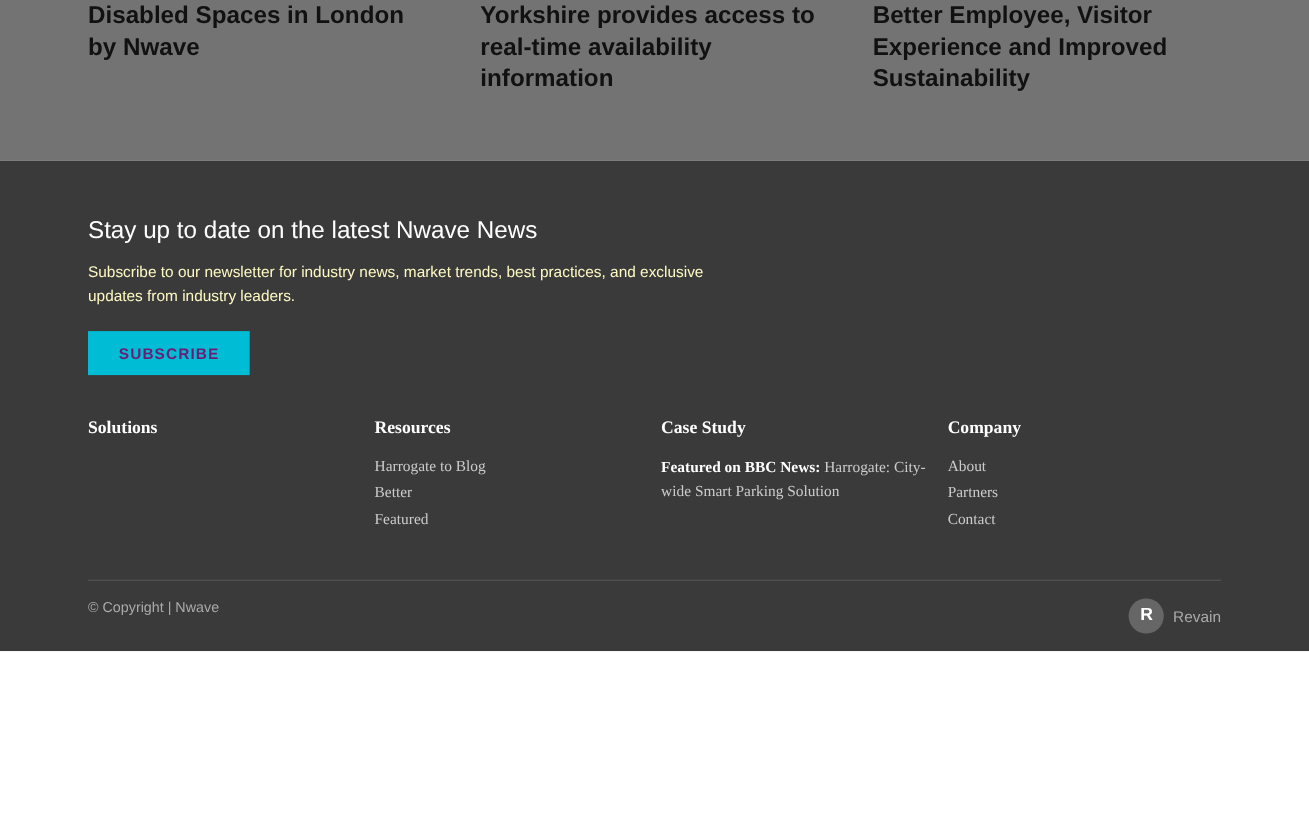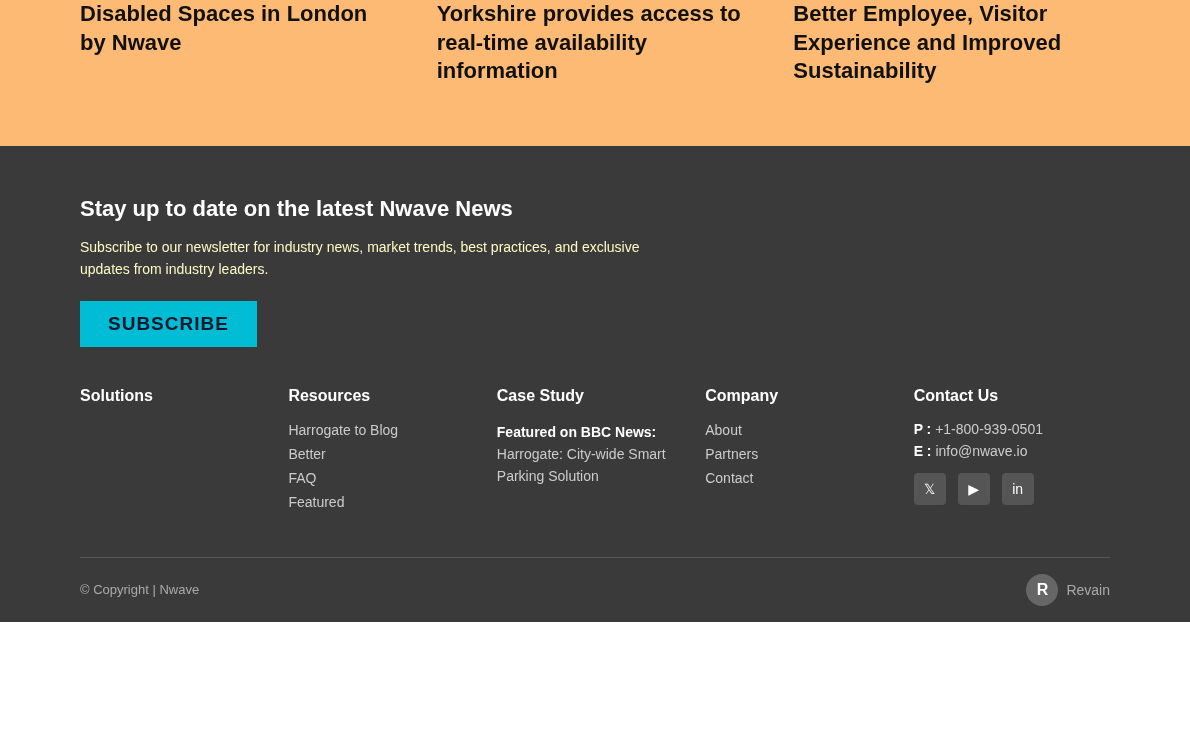--- a/index.html
+++ b/index.html
@@ -1,19 +1,19 @@
 <!DOCTYPE html>
 <html><head>
   <meta charset="utf-8">
   <style>
     * { margin: 0; padding: 0; box-sizing: border-box; }
     body { font-family: Arial, sans-serif; background: #fff; }
 
     .top-section {
-      background: #fdba74;
+      background: #737373;
       padding: 0 80px 60px 80px;
       display: flex;
       gap: 40px;
     }
 
     .article-card {
       flex: 1;
     }
 
     .article-card h2 {
@@ -28,48 +28,49 @@
       padding: 50px 80px 0 80px;
     }
 
     .newsletter-section {
       margin-bottom: 40px;
     }
 
     .newsletter-section h2 {
       color: #fff;
       font-size: 22px;
-      font-weight: 700;
+      font-weight: 400;
       margin-bottom: 14px;
     }
 
     .newsletter-section p {
       color: #fef9c3;
       font-size: 14px;
       line-height: 1.6;
       max-width: 600px;
       margin-bottom: 20px;
     }
 
     .subscribe-btn {
       background: #00bcd4;
-      color: #0f172a;
+      color: #701a75;
       border: none;
       padding: 12px 28px;
-      font-size: 19px;
+      font-size: 14px;
       font-weight: 700;
       letter-spacing: 1px;
       cursor: pointer;
       text-transform: uppercase;
     }
 
     .footer-columns {
       display: flex;
       gap: 12px;
       padding-bottom: 40px;
+      font-family: Liberation Serif, serif;
     }
 
     .footer-col {
       flex: 1;
     }
 
     .footer-col h3 {
       color: #fff;
       font-size: 16px;
       font-weight: 700;
@@ -129,21 +130,21 @@
       color: #fff;
       font-size: 14px;
       text-decoration: none;
     }
 
     .footer-bottom {
       border-top: 1px solid #555;
       padding: 16px 0;
       display: flex;
       justify-content: space-between;
-      align-items: center;
+      align-items: flex-start;
     }
 
     .copyright {
       color: #aaa;
       font-size: 13px;
     }
 
     .revain-badge {
       display: flex;
       align-items: center;
@@ -191,21 +192,20 @@
 
     <div class="footer-col">
       <h3>Solutions</h3>
     </div>
 
     <div class="footer-col">
       <h3>Resources</h3>
       <ul>
         <li><a href="#">Harrogate to Blog</a></li>
         <li><a href="#">Better</a></li>
-        <li><a href="#">FAQ</a></li>
         <li><a href="#">Featured</a></li>
       </ul>
     </div>
 
     <div class="footer-col">
       <h3>Case Study</h3>
       <p class="case-study-text">
         <strong>Featured on BBC News:</strong>
         <span>Harrogate: City-wide Smart Parking Solution</span>
       </p>
@@ -213,36 +213,20 @@
 
     <div class="footer-col">
       <h3>Company</h3>
       <ul>
         <li><a href="#">About</a></li>
         <li><a href="#">Partners</a></li>
         <li><a href="#">Contact</a></li>
       </ul>
     </div>
 
-    <div class="footer-col">
-      <h3>Contact Us</h3>
-      <p class="contact-phone">
-        <strong>P :</strong>
-        <span>+1-800-939-0501</span>
-      </p>
-      <p class="contact-email">
-        <strong>E :</strong>
-        <a href="#" style="color:#ccc;text-decoration:none;">info@nwave.io</a>
-      </p>
-      <div class="social-icons">
-        <a href="#" class="social-icon" title="Twitter">𝕏</a>
-        <a href="#" class="social-icon" title="YouTube">▶</a>
-        <a href="#" class="social-icon" title="LinkedIn">in</a>
-      </div>
-    </div>
 
   </div>
 
   <div class="footer-bottom">
     <span class="copyright">© Copyright | Nwave</span>
     <div class="revain-badge">
       <div class="revain-icon">R</div>
       <span>Revain</span>
     </div>
   </div>

